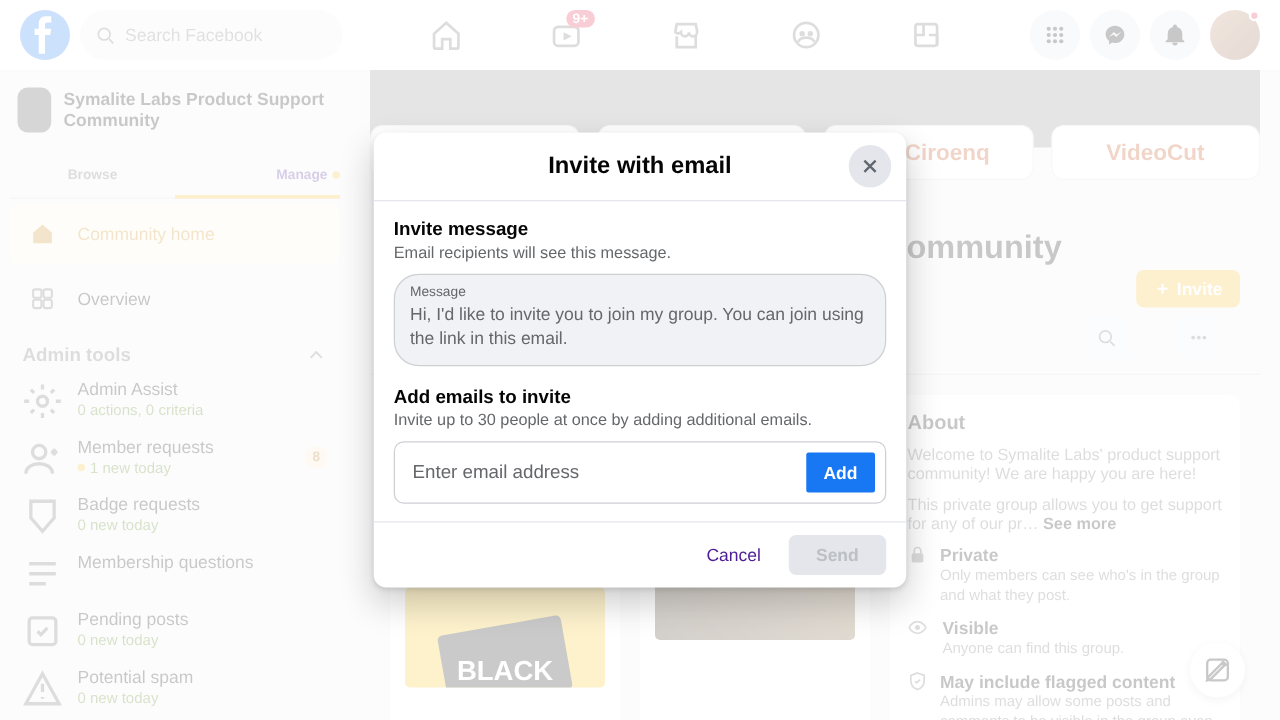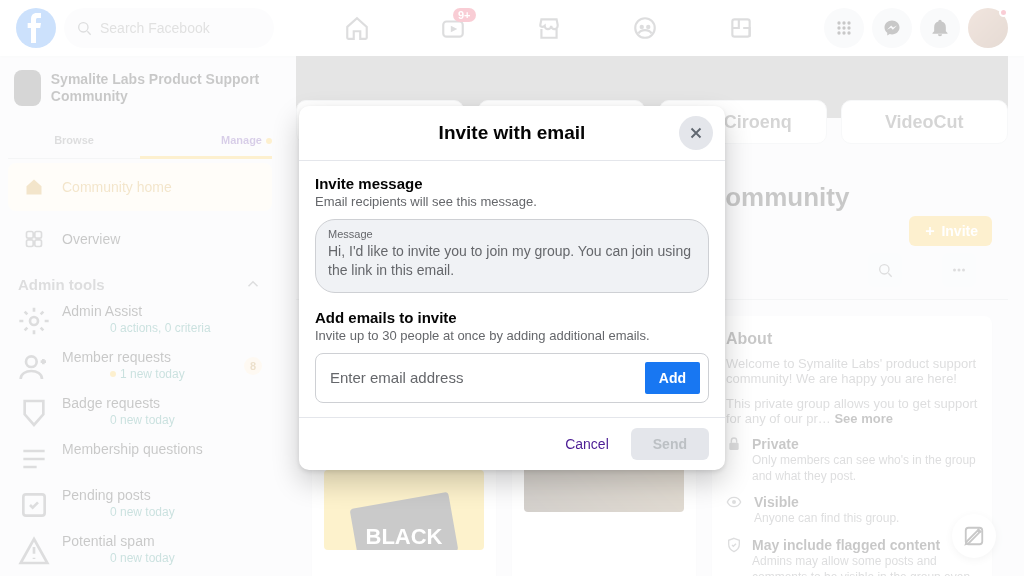--- a/index.html
+++ b/index.html
@@ -34,30 +34,30 @@
 .side-item { display: flex; align-items: center; gap: 12px; padding: 8px 10px; border-radius: 8px; margin-top: 4px; color: #050505; font-size: 14px; }
 .side-item .sicon { width: 32px; height: 32px; border-radius: 50%; display: flex; align-items: center; justify-content: center; color: #65676b; }
 .side-item.active { background: #fef5e4; color: #c98b13; }
 .side-item.active .sicon { color: #c98b13; }
 .side-item .sicon svg { width: 20px; height: 20px; }
 
 .section-title { display: flex; justify-content: space-between; align-items: center; padding: 12px 10px 4px; font-size: 15px; font-weight: 600; color: #65676b; }
 .section-title svg { width: 18px; height: 18px; color: #65676b; }
 .admin-item { padding: 6px 10px; }
 .admin-item .lbl { font-size: 14px; color: #050505; font-weight: 500; display: flex; align-items: center; }
-.admin-item .sub { font-size: 12px; color: #0f766e; margin-top: 2px; display: flex; align-items: center; gap: 4px; margin-left: 48px; }
+.admin-item .sub { font-size: 12px; color: #4d7c0f; margin-top: 2px; display: flex; align-items: center; gap: 4px; }
 .admin-row { display: flex; align-items: flex-start; gap: 12px; position: relative; }
 .admin-row .sicon { width: 32px; height: 32px; display: flex; align-items: center; justify-content: center; color: #65676b; margin-top: 2px; }
 .orange-dot-small { width: 6px; height: 6px; border-radius: 50%; background: #f7b928; display: inline-block; }
 .count-pill { position: absolute; right: 0; top: 8px; width: 18px; height: 18px; border-radius: 50%; background: #fbe4c5; color: #a87216; font-size: 11px; font-weight: 700; display: flex; align-items: center; justify-content: center; }
 
 .main { flex: 1; overflow: hidden; position: relative; }
 .cover-area { height: 62px; background: #8a8a8a; border-radius: 0 0 10px 10px; margin: 0 16px; position: relative; }
 .chips { display: flex; gap: 14px; padding: 0 16px; position: relative; top: -18px; }
-.chip { background: #fff; border: 1px solid #dadde1; border-radius: 10px; height: 44px; flex: 1; display: flex; align-items: center; justify-content: center; gap: 8px; color: #404040; font-size: 18px; font-weight: 700; }
+.chip { background: #fff; border: 1px solid #dadde1; border-radius: 10px; height: 44px; flex: 1; display: flex; align-items: center; justify-content: center; gap: 8px; color: #c2410c; font-size: 18px; font-weight: 700; }
 .chip .ico { width: 22px; height: 22px; border-radius: 6px; }
 .edit-chip { position: absolute; right: 32px; bottom: -20px; background: #fff; border-radius: 6px; padding: 6px 12px; font-size: 13px; font-weight: 600; color: #050505; display: flex; align-items: center; gap: 6px; box-shadow: 0 1px 2px rgba(0,0,0,.1); }
 .edit-chip svg { width: 14px; height: 14px; }
 
 .group-header { padding: 20px 32px 0; }
 .big-title { font-size: 26px; font-weight: 800; color: #050505; }
 .invite-btn { position: absolute; right: 32px; top: 160px; background: #f7b928; color: #fff; border-radius: 6px; padding: 7px 14px; font-size: 14px; font-weight: 600; display: flex; align-items: center; gap: 4px; }
 .invite-btn svg { width: 14px; height: 14px; }
 
 .content-tabs { display: flex; gap: 32px; padding: 40px 32px 12px; color: #65676b; font-size: 14px; font-weight: 600; border-bottom: 1px solid #ced0d4; margin: 0 16px; align-items: center; }

